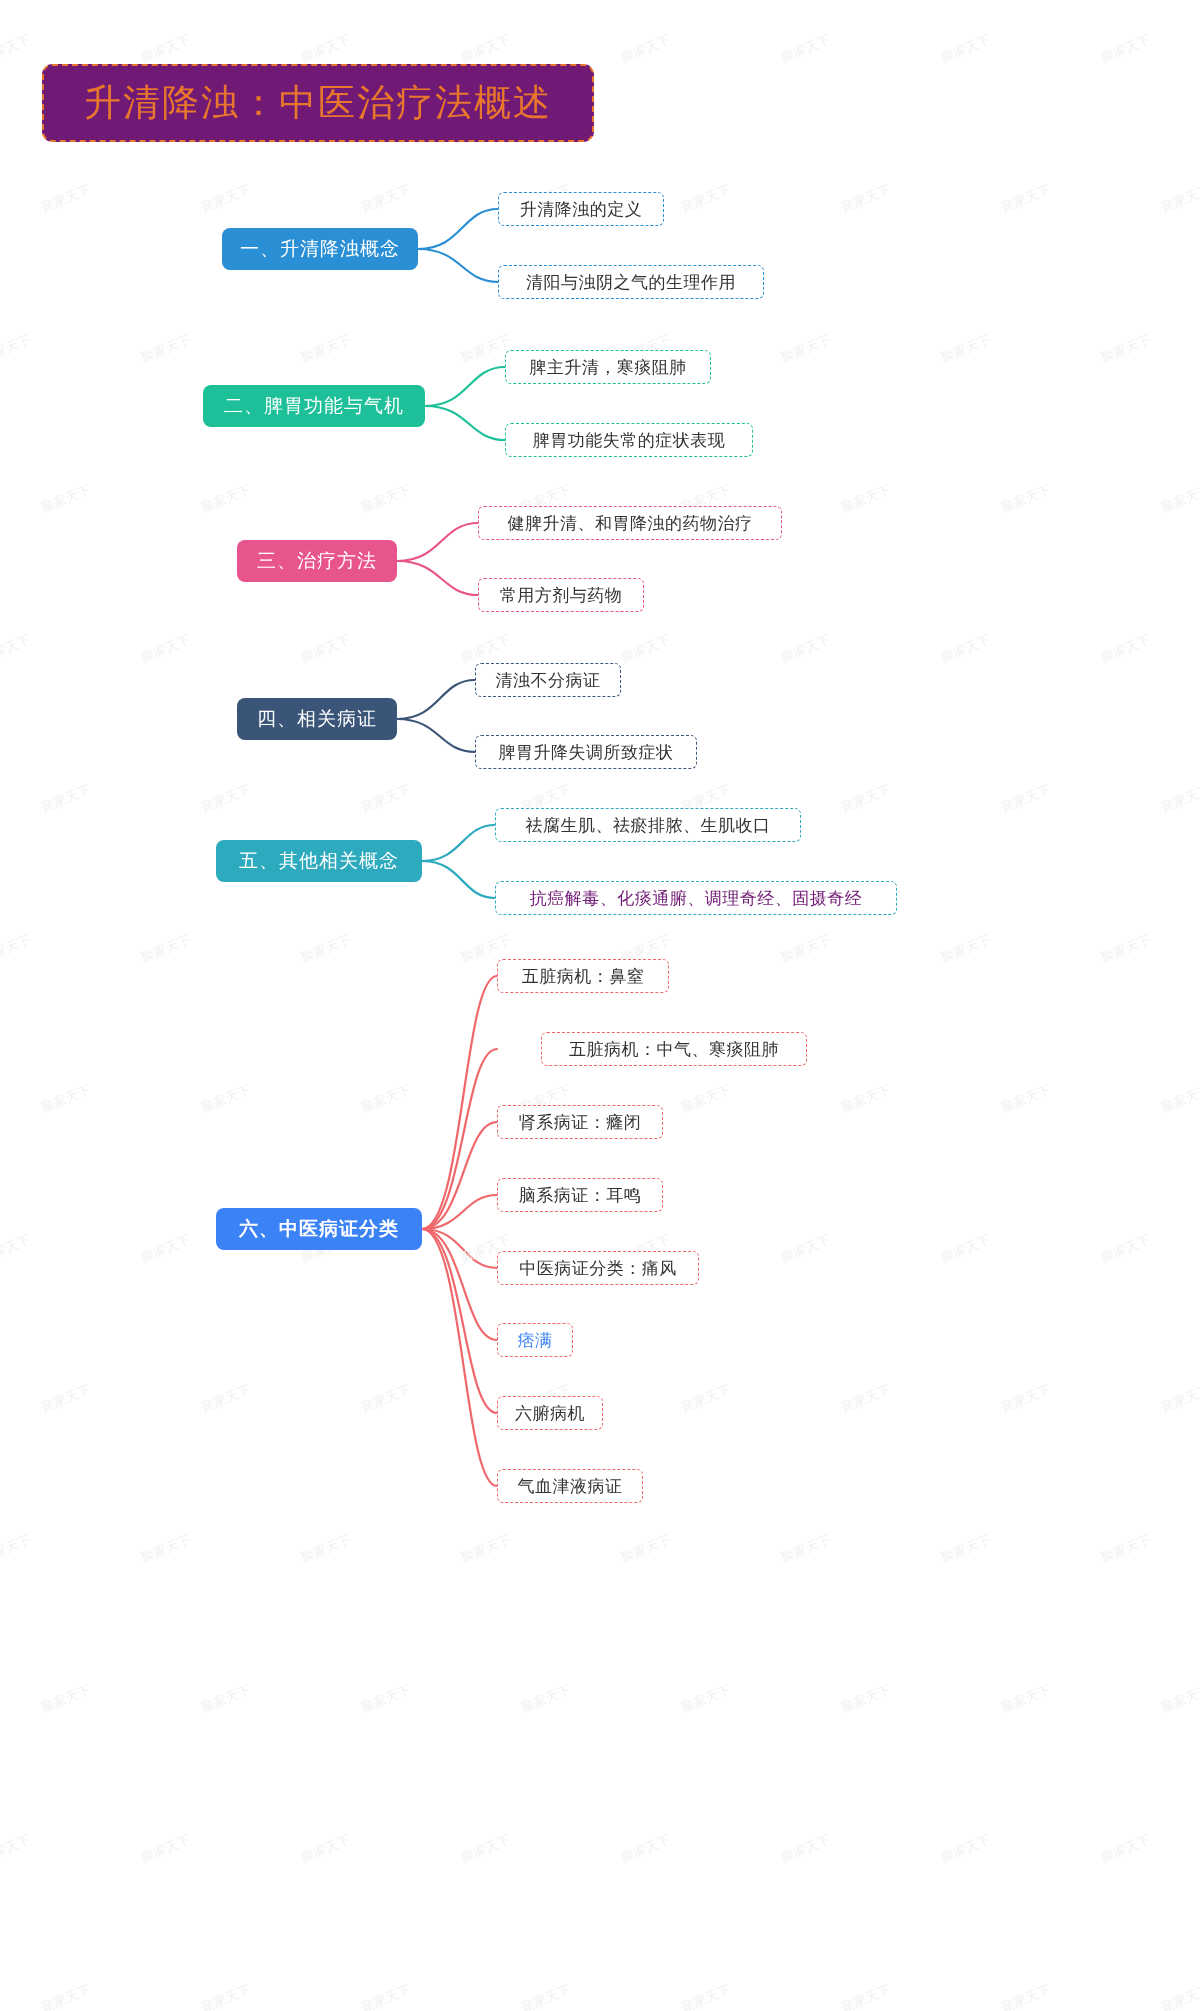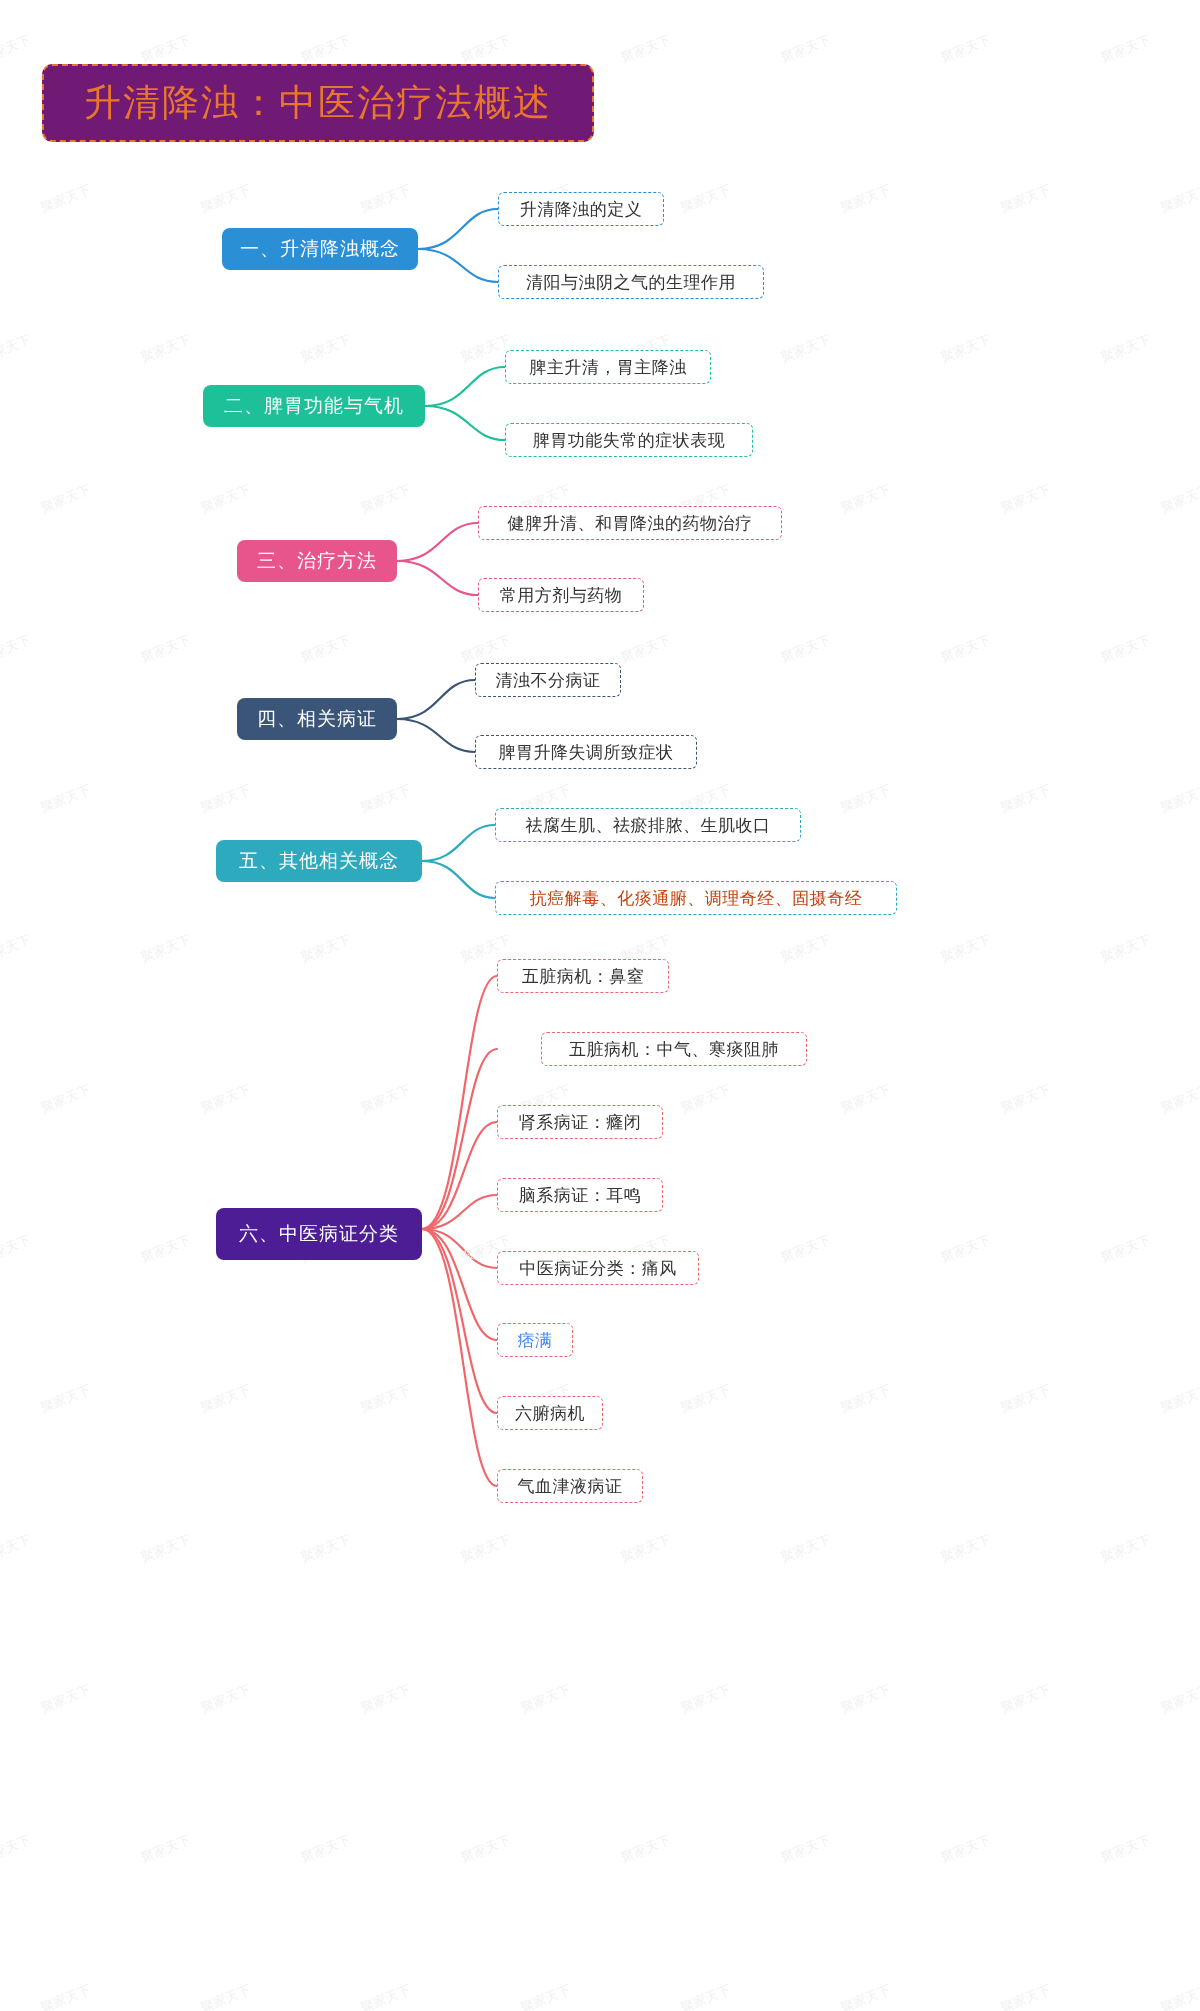--- a/index.html
+++ b/index.html
@@ -231,21 +231,21 @@
       <div class="node leaf-node" style="left: 498px; top: 192px; width: 166px; height: 34px; border-color: rgb(42, 143, 212); color: rgb(51, 51, 51);">
         <span>升清降浊的定义</span>
       </div>
       <div class="node leaf-node" style="left: 498px; top: 265px; width: 266px; height: 34px; border-color: rgb(42, 143, 212); color: rgb(51, 51, 51);">
         <span>清阳与浊阴之气的生理作用</span>
       </div>
       <div class="node branch-node" style="left: 203px; top: 385px; width: 222px; height: 42px; background: rgb(30, 192, 154);">
         <span>二、脾胃功能与气机</span>
       </div>
       <div class="node leaf-node" style="left: 505px; top: 350px; width: 206px; height: 34px; border-color: rgb(30, 192, 154); color: rgb(51, 51, 51);">
-        <span>脾主升清，胃主降浊</span>
+        <span>脾主升清，寒痰阻肺</span>
       </div>
       <div class="node leaf-node" style="left: 505px; top: 423px; width: 248px; height: 34px; border-color: rgb(30, 192, 154); color: rgb(51, 51, 51);">
         <span>脾胃功能失常的症状表现</span>
       </div>
       <div class="node branch-node" style="left: 237px; top: 540px; width: 160px; height: 42px; background: rgb(232, 84, 140);">
         <span>三、治疗方法</span>
       </div>
       <div class="node leaf-node" style="left: 478px; top: 506px; width: 304px; height: 34px; border-color: rgb(232, 84, 140); color: rgb(51, 51, 51);">
         <span>健脾升清、和胃降浊的药物治疗</span>
       </div>
@@ -260,24 +260,24 @@
       </div>
       <div class="node leaf-node" style="left: 475px; top: 735px; width: 222px; height: 34px; border-color: rgb(58, 85, 120); color: rgb(51, 51, 51);">
         <span>脾胃升降失调所致症状</span>
       </div>
       <div class="node branch-node" style="left: 216px; top: 840px; width: 206px; height: 42px; background: rgb(46, 170, 190);">
         <span>五、其他相关概念</span>
       </div>
       <div class="node leaf-node" style="left: 495px; top: 808px; width: 306px; height: 34px; border-color: rgb(46, 170, 190); color: rgb(51, 51, 51);">
         <span>祛腐生肌、祛瘀排脓、生肌收口</span>
       </div>
-      <div class="node leaf-node" style="left: 495px; top: 881px; width: 402px; height: 34px; border-color: rgb(46, 170, 190); color: #c2410c;">
+      <div class="node leaf-node" style="left: 495px; top: 881px; width: 402px; height: 34px; border-color: rgb(46, 170, 190); color: #701a75;">
         <span>抗癌解毒、化痰通腑、调理奇经、固摄奇经</span>
       </div>
-      <div class="node branch-node" style="left: 216px; top: 1208px; width: 206px; height: 52px; background: #4c1d95;">
+      <div class="node branch-node" style="left: 216px; top: 1208px; width: 206px; height: 42px; background: #3b82f6; font-weight: bold;">
         <span>六、中医病证分类</span>
       </div>
       <div class="node leaf-node" style="left: 497px; top: 959px; width: 172px; height: 34px; border-color: rgb(240, 103, 107); color: rgb(51, 51, 51);">
         <span>五脏病机：鼻窒</span>
       </div>
       <div class="node leaf-node" style="left: 497px; top: 1032px; width: 266px; height: 34px; border-color: rgb(240, 103, 107); color: rgb(51, 51, 51); margin-left: 44px;">
         <span>五脏病机：中气、寒痰阻肺</span>
       </div>
       <div class="node leaf-node" style="left: 497px; top: 1105px; width: 166px; height: 34px; border-color: rgb(240, 103, 107); color: rgb(51, 51, 51);">
         <span>肾系病证：癃闭</span>

